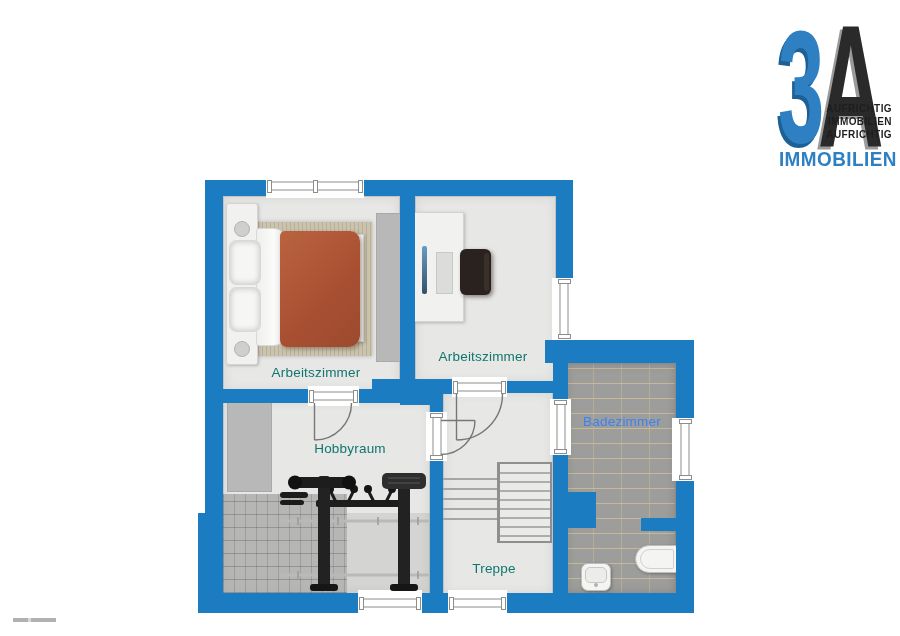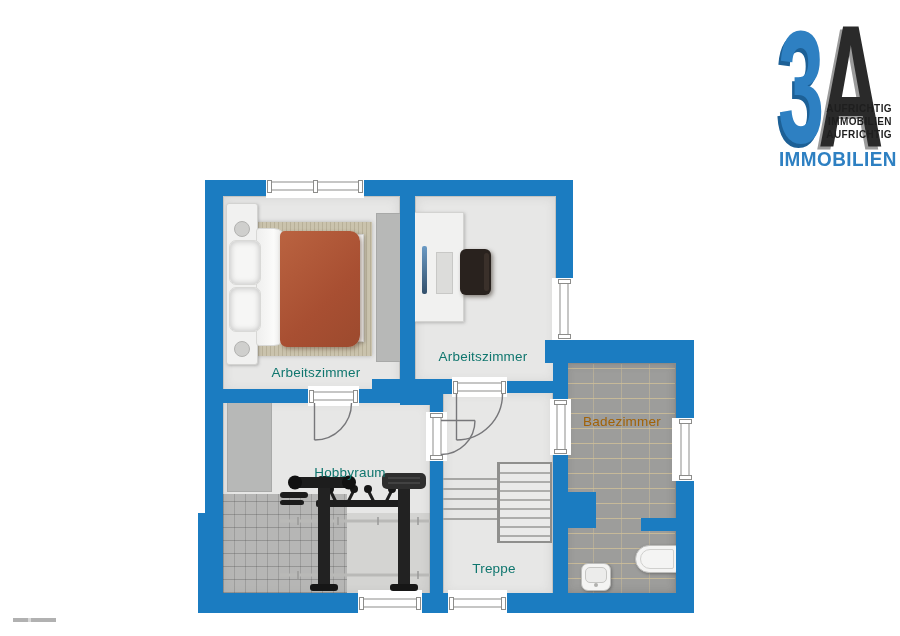--- a/index.html
+++ b/index.html
@@ -241,22 +241,22 @@
   <div class="bath-fixture" style="left:581px; top:563px; width:30px; height:28px; border-radius:7px;">
     <div style="position:absolute; left:3px; top:3px; right:3px; bottom:7px; border:1px solid #c6c6c4; border-radius:5px; background:#ececeb;"></div>
     <div style="position:absolute; left:50%; bottom:3px; width:4px; height:4px; margin-left:-2px; border-radius:50%; background:#b0b0ae;"></div>
   </div>
   <div class="bath-fixture" style="left:635px; top:545px; width:43px; height:28px; border-radius:14px 3px 3px 14px;">
     <div style="position:absolute; left:4px; top:3px; right:3px; bottom:3px; border:1px solid #d0d0ce; border-radius:10px 2px 2px 10px;"></div>
   </div>
 
   <div class="label" style="left:316px; top:372px;">Arbeitszimmer</div>
   <div class="label" style="left:483px; top:356px;">Arbeitszimmer</div>
-  <div class="label" style="left:350px; top:448px;margin-top:24px;">Hobbyraum</div>
-  <div class="label" style="left:622px; top:421px; color:#a16207;">Badezimmer</div>
+  <div class="label" style="left:350px; top:448px;">Hobbyraum</div>
+  <div class="label" style="left:622px; top:421px; color:#3b82f6;">Badezimmer</div>
   <div class="label" style="left:494px; top:568px;">Treppe</div>
 
   <div class="logo">
     <span class="num">3</span>
     <span class="ltr">A</span>
     <div class="tagline">
       <span>AUFRICHTIG</span>
       <span>IMMOBILIEN</span>
       <span>AUFRICHTIG</span>
     </div>

